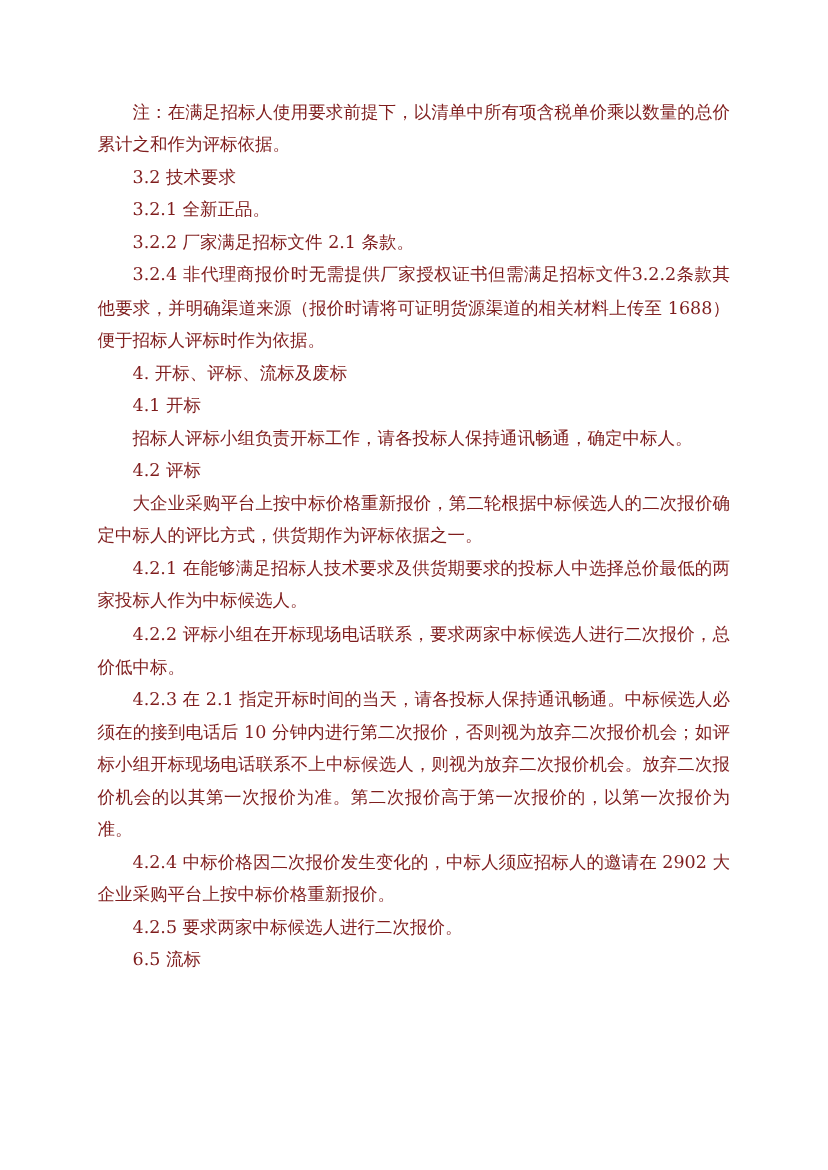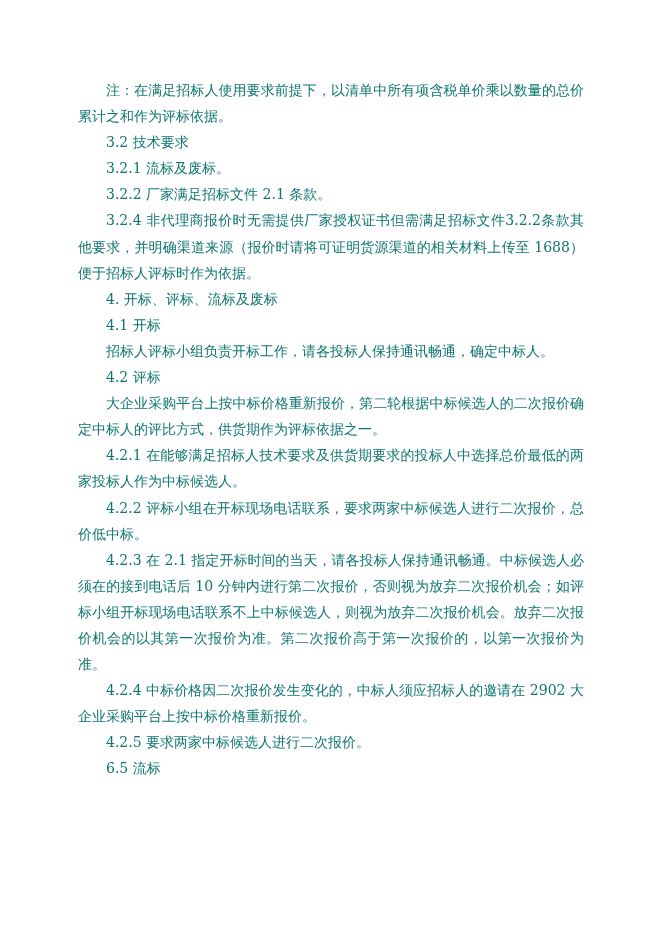--- a/index.html
+++ b/index.html
@@ -14,39 +14,39 @@
     position: relative;
   }
   .page {
     position: absolute;
     left: 78px;
     top: 77px;
     width: 506px;
     font-family: "DejaVu Serif", "Liberation Serif", serif;
     font-size: 14px;
     line-height: 26.1px;
-    color: #0f766e;
+    color: #7f1d1d;
   }
   .p {
     margin: 0;
     padding: 0;
     text-indent: 28px;
     text-align: justify;
     text-justify: inter-character;
     word-break: break-all;
     white-space: normal;
   }
 </style>
 </head>
 <body>
 
 <div class="page">
   <p class="p">注：在满足招标人使用要求前提下，以清单中所有项含税单价乘以数量的总价累计之和作为评标依据。</p>
   <p class="p">3.2 技术要求</p>
-  <p class="p">3.2.1 流标及废标。</p>
+  <p class="p">3.2.1 全新正品。</p>
   <p class="p">3.2.2 厂家满足招标文件 2.1 条款。</p>
   <p class="p">3.2.4 非代理商报价时无需提供厂家授权证书但需满足招标文件3.2.2条款其他要求，并明确渠道来源（报价时请将可证明货源渠道的相关材料上传至 1688）便于招标人评标时作为依据。</p>
   <p class="p">4. 开标、评标、流标及废标</p>
   <p class="p">4.1 开标</p>
   <p class="p">招标人评标小组负责开标工作，请各投标人保持通讯畅通，确定中标人。</p>
   <p class="p">4.2 评标</p>
   <p class="p">大企业采购平台上按中标价格重新报价，第二轮根据中标候选人的二次报价确定中标人的评比方式，供货期作为评标依据之一。</p>
   <p class="p">4.2.1 在能够满足招标人技术要求及供货期要求的投标人中选择总价最低的两家投标人作为中标候选人。</p>
   <p class="p">4.2.2 评标小组在开标现场电话联系，要求两家中标候选人进行二次报价，总价低中标。</p>
   <p class="p">4.2.3 在 2.1 指定开标时间的当天，请各投标人保持通讯畅通。中标候选人必须在的接到电话后 10 分钟内进行第二次报价，否则视为放弃二次报价机会；如评标小组开标现场电话联系不上中标候选人，则视为放弃二次报价机会。放弃二次报价机会的以其第一次报价为准。第二次报价高于第一次报价的，以第一次报价为准。</p>

